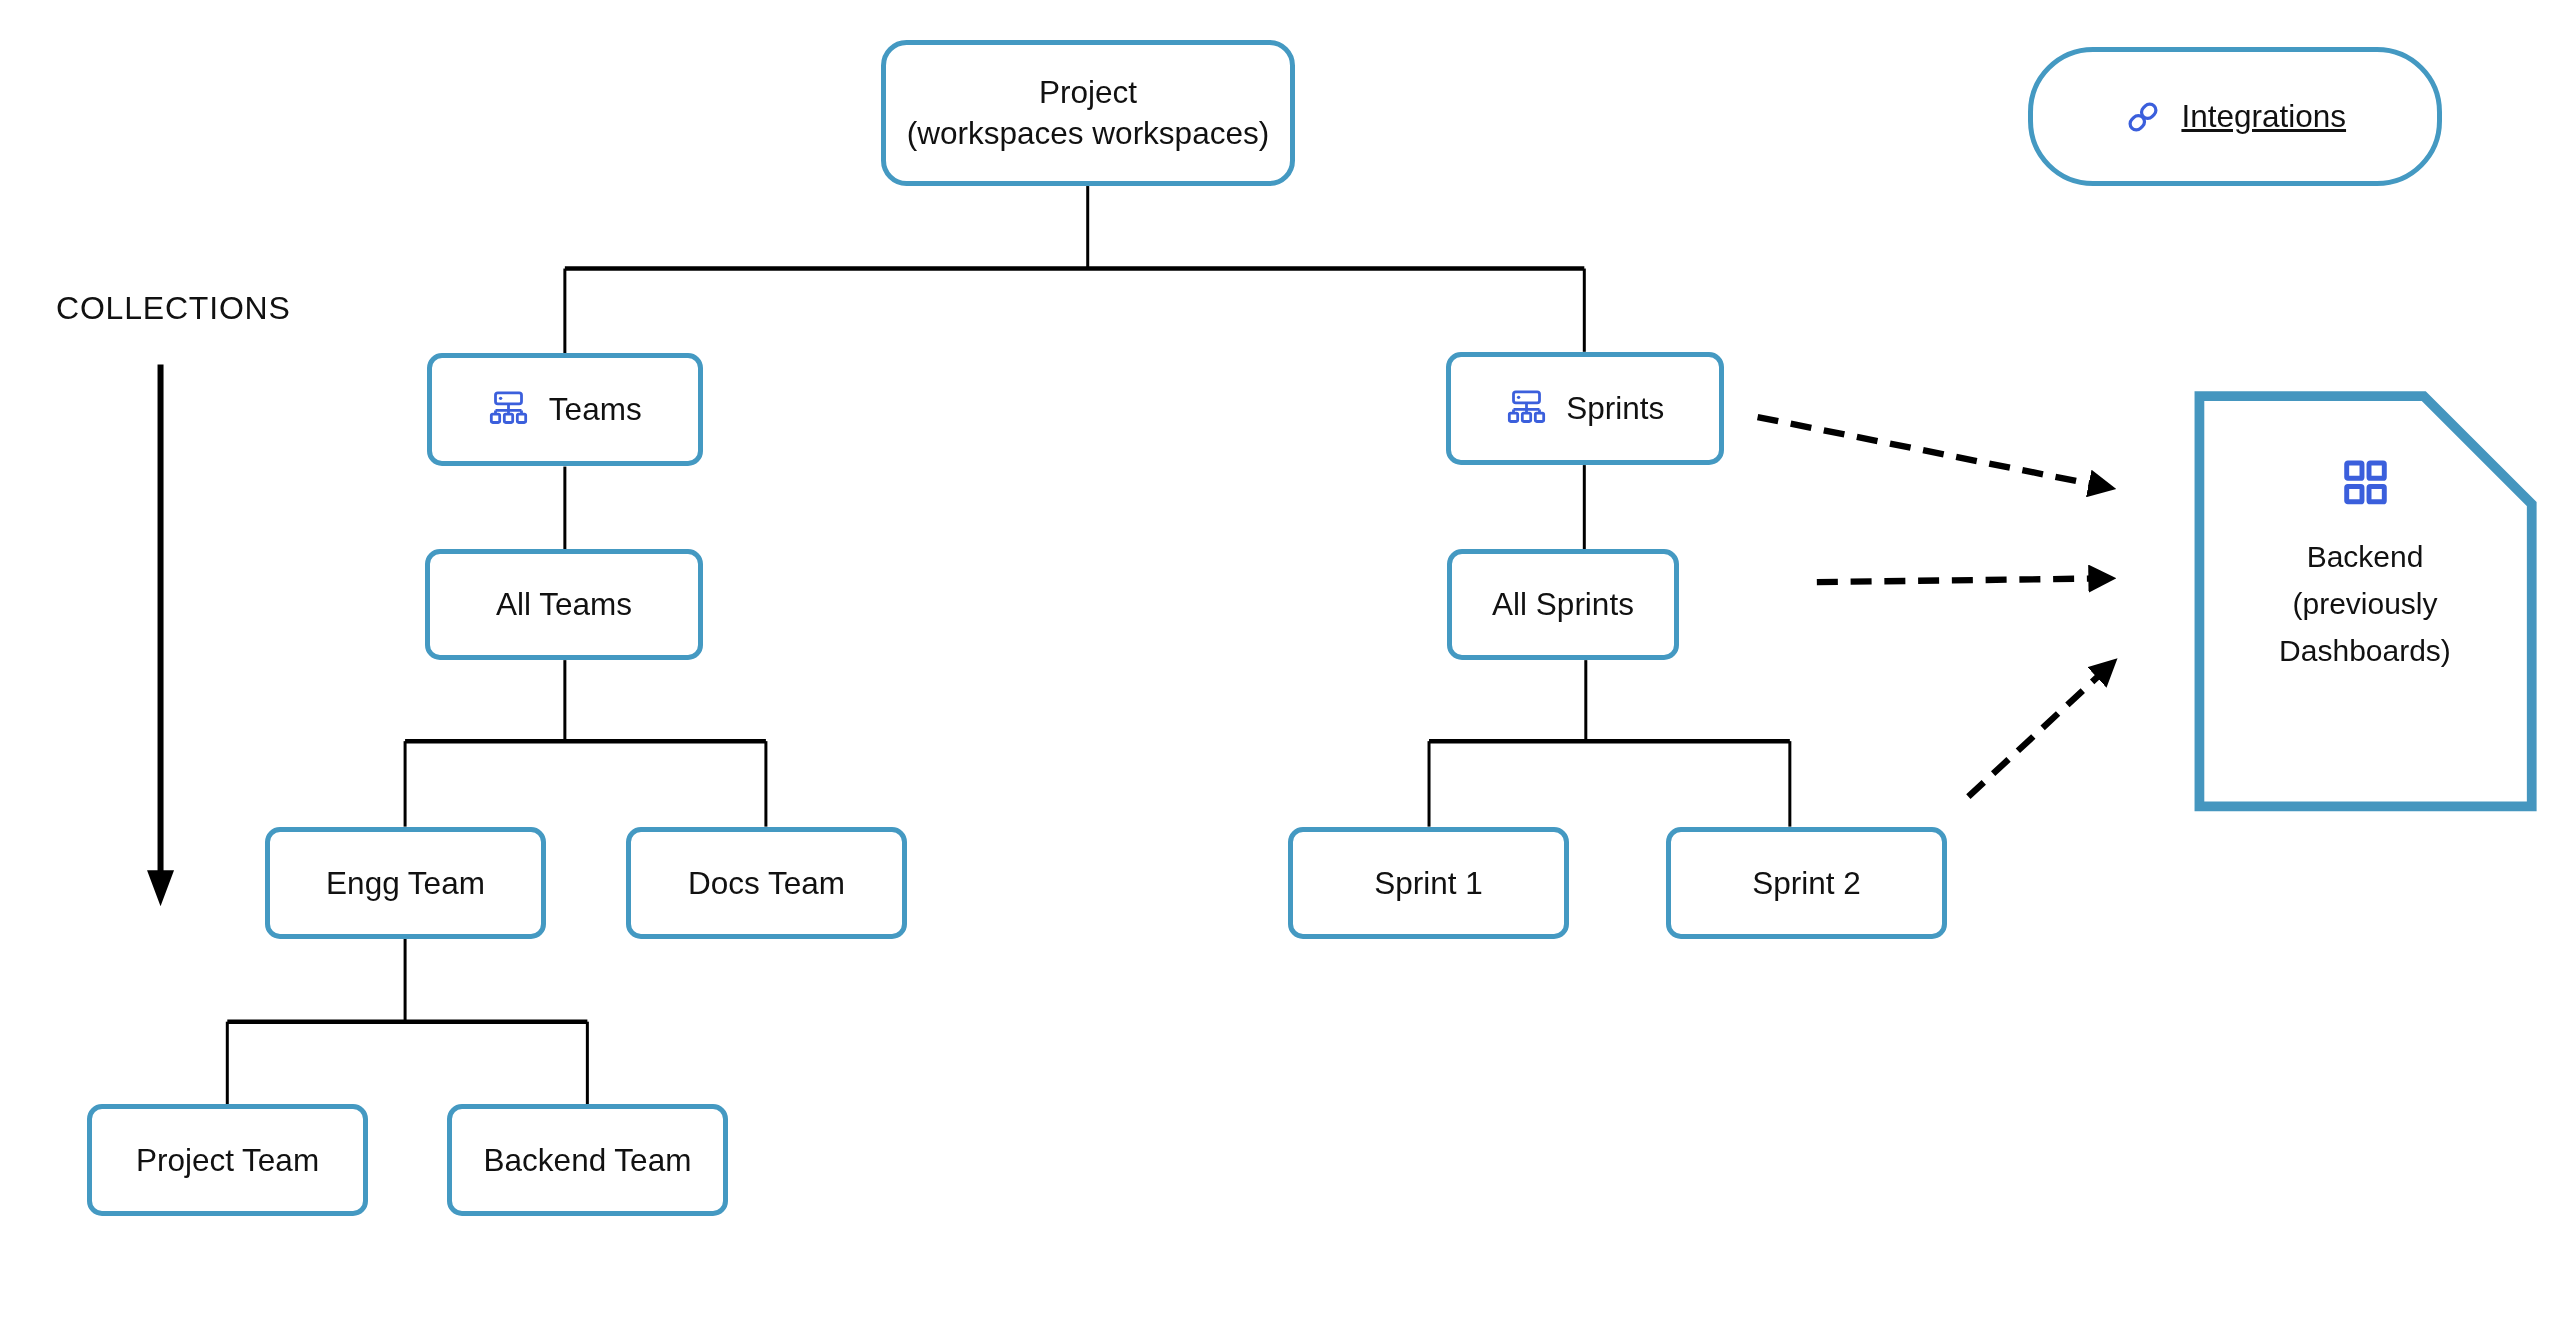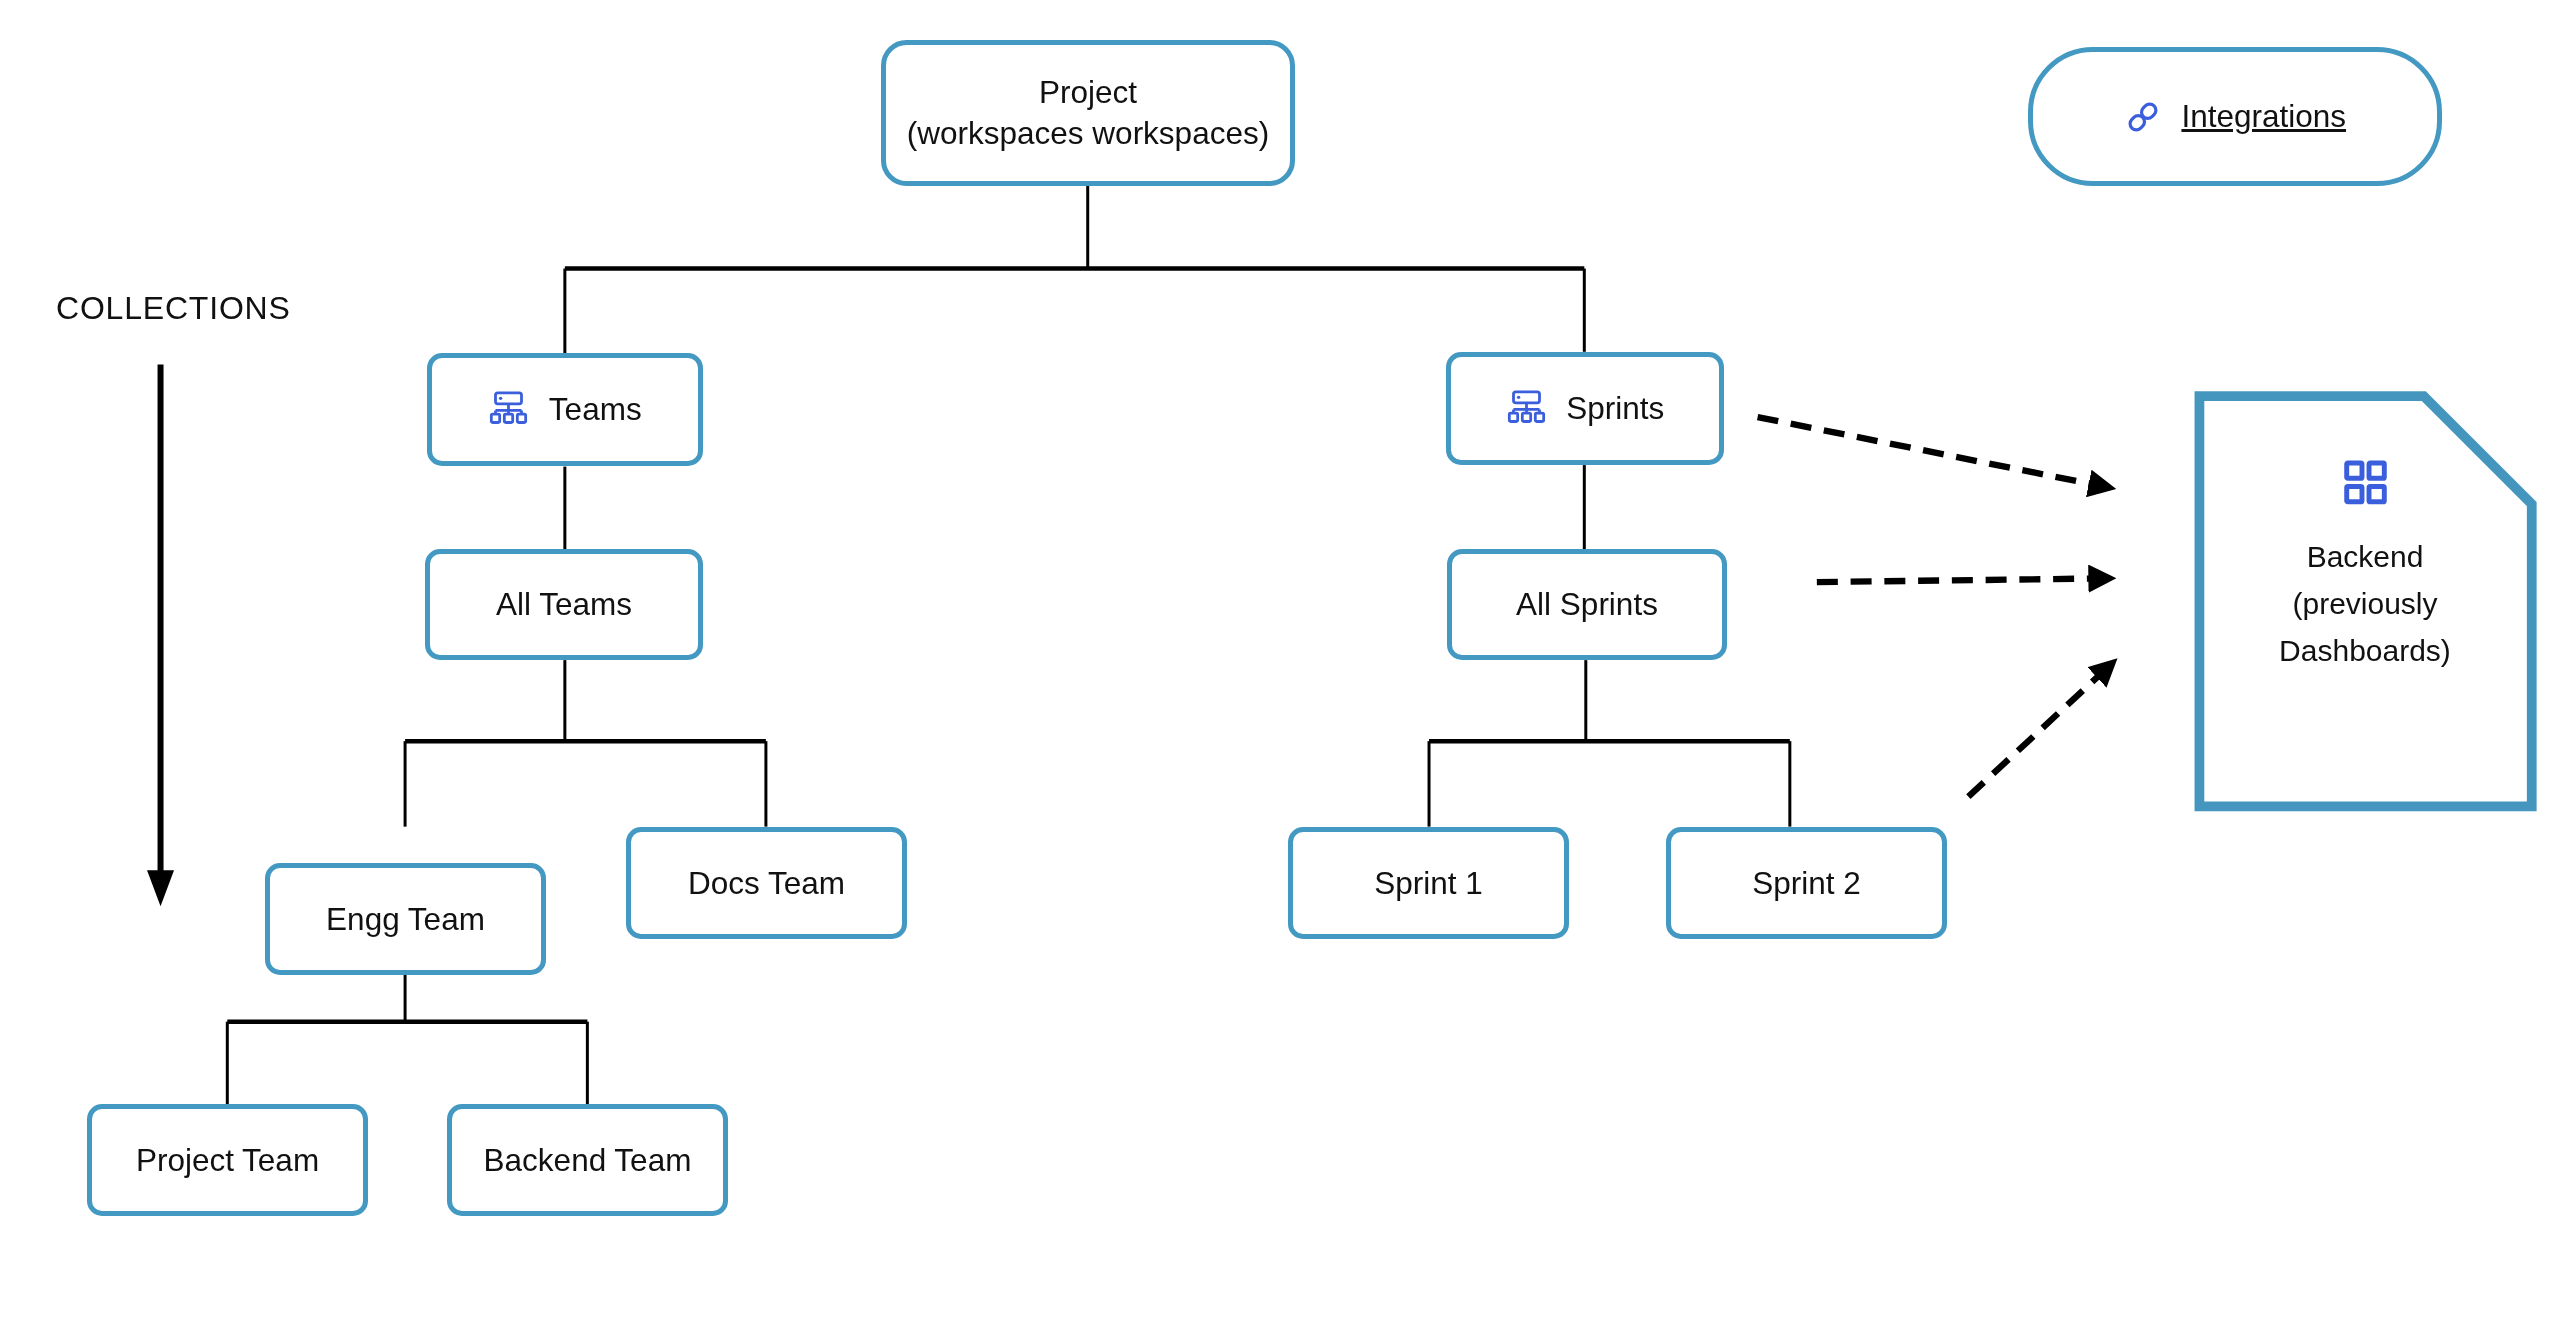--- a/index.html
+++ b/index.html
@@ -159,25 +159,25 @@
         <rect x="31.5" y="26" width="9" height="9" rx="1.5"></rect>
       </svg>
     </span>
     <span class="label">Sprints</span>
   </div>
 
   <div class="node" style="left:425px; top:549px; width:278px; height:111px;">
     <span class="label">All Teams</span>
   </div>
 
-  <div class="node" style="left:1447px; top:549px; width:280px; height:111px;">
+  <div class="node" style="left:1447px; top:549px; width:232px; height:111px;">
     <span class="label">All Sprints</span>
   </div>
 
-  <div class="node" style="left:265px; top:863px; width:281px; height:112px;text-align:center;">
+  <div class="node" style="left:265px; top:827px; width:281px; height:112px;text-align:center;">
     <span class="label">Engg Team</span>
   </div>
 
   <div class="node" style="left:626px; top:827px; width:281px; height:112px;">
     <span class="label">Docs Team</span>
   </div>
 
   <div class="node" style="left:1288px; top:827px; width:281px; height:112px;">
     <span class="label">Sprint 1</span>
   </div>

